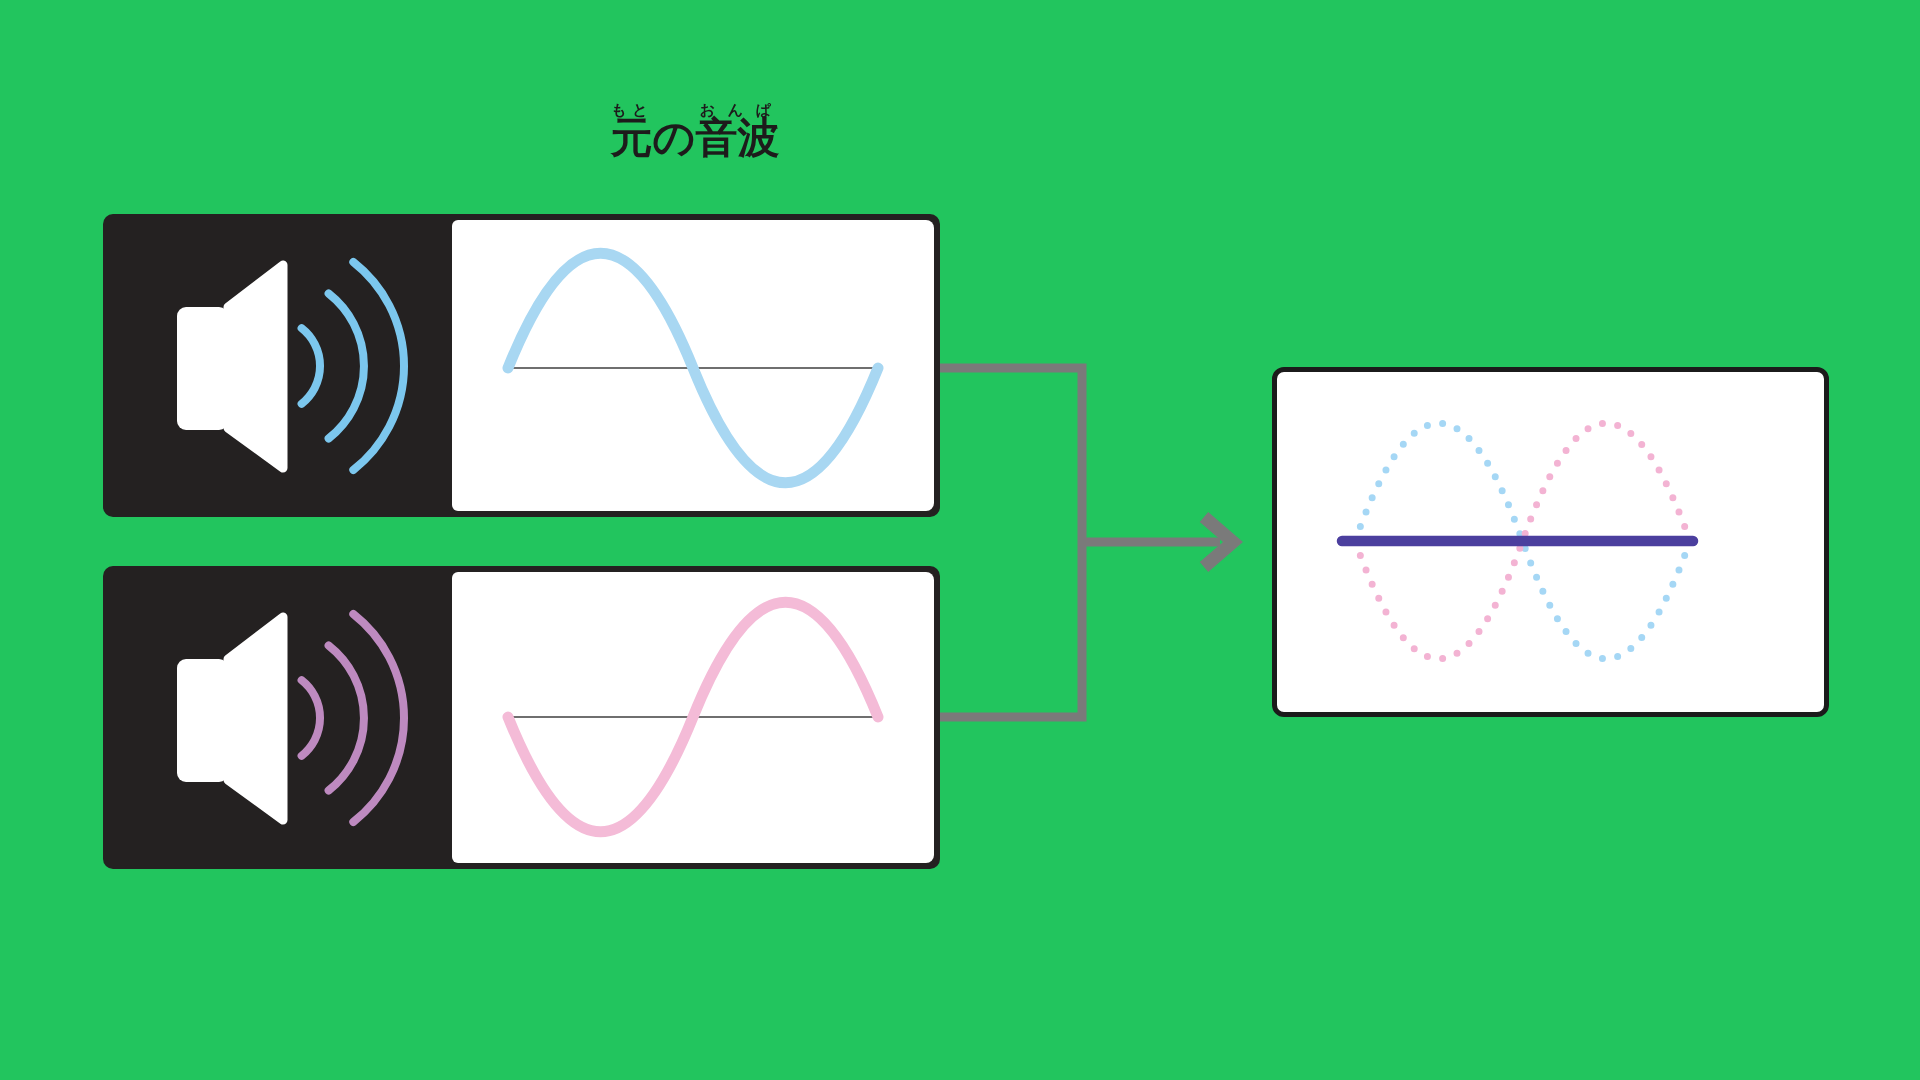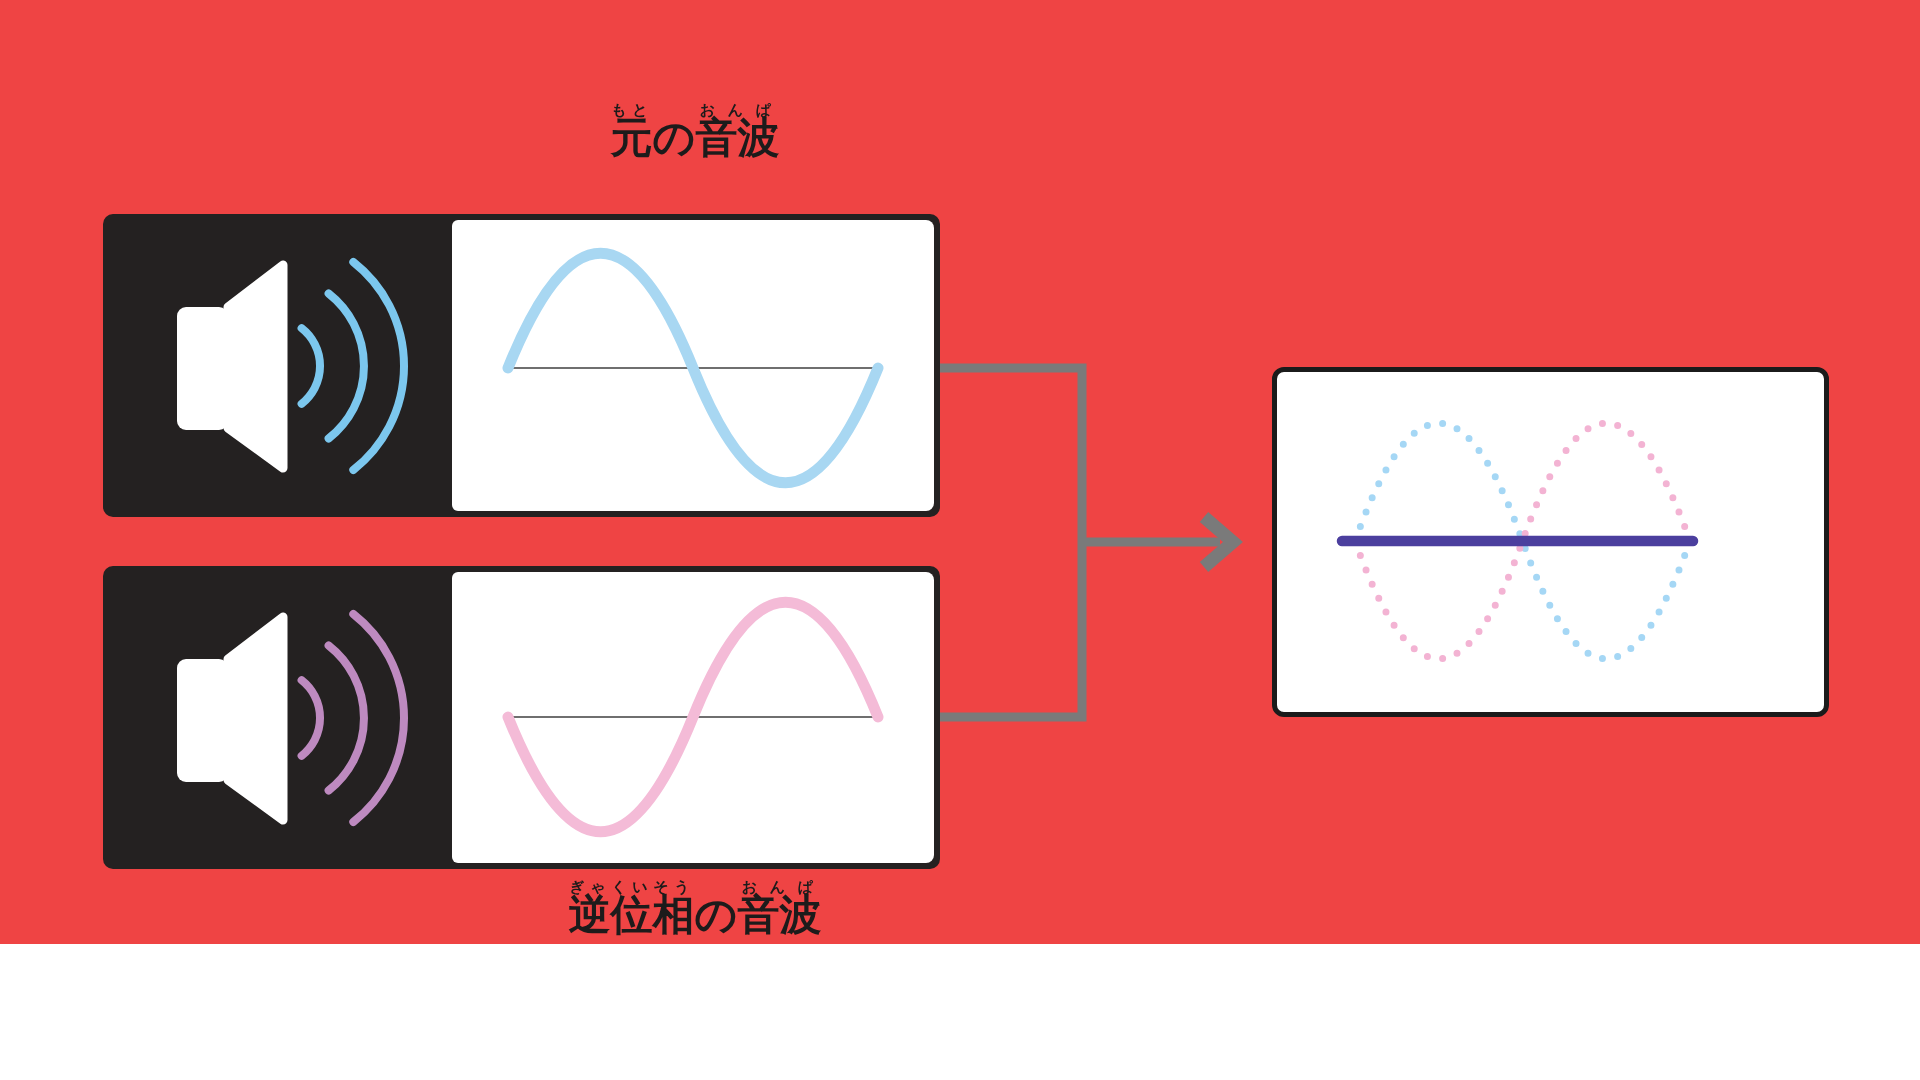--- a/index.html
+++ b/index.html
@@ -1,18 +1,18 @@
 <!DOCTYPE html>
 <html><head>
 <meta charset="utf-8">
 <style>
   html,body { margin:0; padding:0; background:#ffffff; }
   .canvas {
-    position:relative; width:1920px; height:944px; overflow:hidden;
-    background:#ef4444; font-family:Liberation Mono, monospace;
+    position:relative; width:1920px; height:1080px; overflow:hidden;
+    background:#22c55e; font-family:Liberation Mono, monospace;
   }
   
   .wave-label {
     position:absolute; left:455px; width:480px; text-align:center;
     color:#1d1b1b; font-weight:700; font-size:42px; line-height:1.15;
     white-space:nowrap;
   }
   .wave-label ruby { ruby-position:over; }
   .wave-label rt {
     font-size:15px; font-weight:600; letter-spacing:4px; color:#1d1b1b;
@@ -80,21 +80,20 @@
       </g>
     </svg>
     <div class="wave-panel">
       <svg class="wave-svg bottom-wave" width="400" height="258" viewBox="0 0 400 258">
         <line x1="13" y1="128" x2="383" y2="128" stroke="#3f3f3f" stroke-width="1.5"></line>
         <path d="M13,128 C74.7,281 136.3,281 198,128 C259.7,-25 321.3,-25 383,128" fill="none" stroke="#F4BBD7" stroke-width="11" stroke-linecap="round"></path>
       </svg>
     </div>
   </div>
 
-  <div class="wave-label label-bottom"><ruby>逆位相<rt>ぎゃくいそう</rt></ruby><ruby>の<rt></rt></ruby><ruby>音波<rt>おんぱ</rt></ruby></div>
 
   <svg class="connector-svg" width="330" height="380" viewBox="0 0 330 380">
     <g fill="none" stroke="#7a7a7a">
       <path d="M10,18 H152 V367 H10" stroke-width="9"></path>
       <path d="M152,192 H290" stroke-width="9"></path>
       <path d="M274,167 L303,192 L274,217" stroke-width="13"></path>
     </g>
   </svg>
 
   <div class="result-box"></div>

